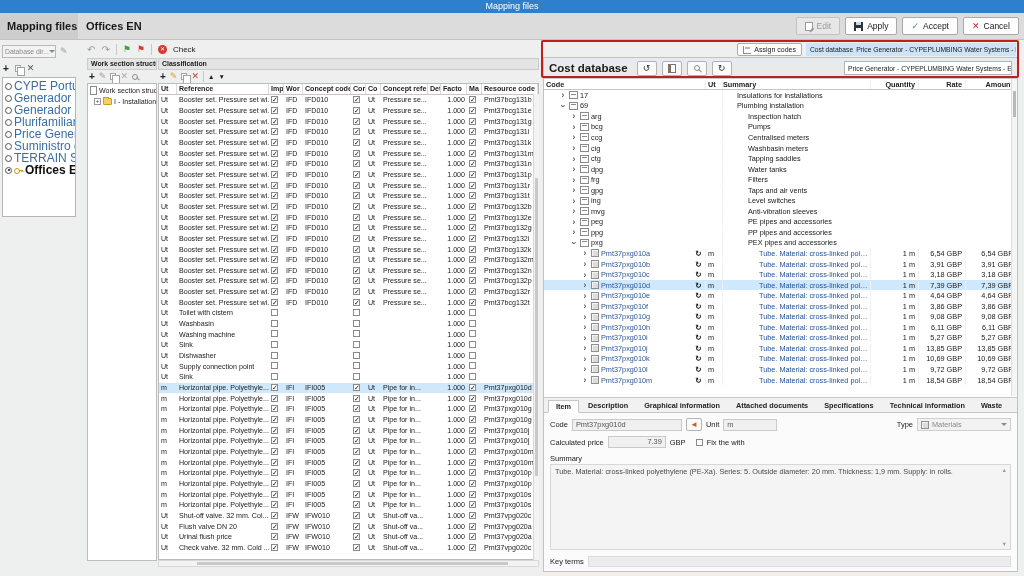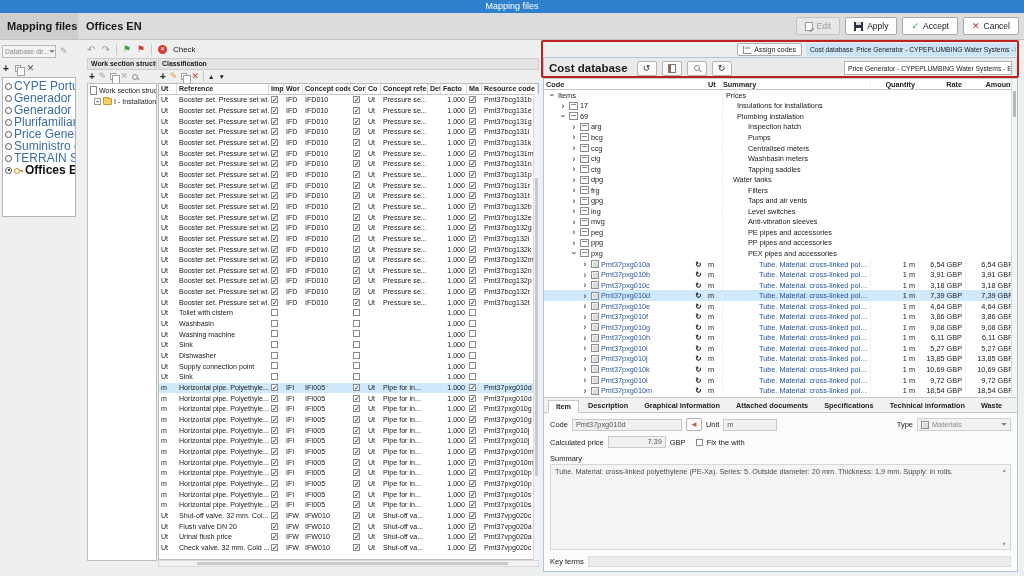--- a/index.html
+++ b/index.html
@@ -941,32 +941,20 @@
         <div class="rg-row hdr">
           <div class="rg-code">&nbsp;Code</div>
           <div class="rg-rec"></div>
           <div class="rg-ut">Ut</div>
           <div class="rg-sum">Summary</div>
           <div class="rg-qty">Quantity</div>
           <div class="rg-rate">Rate</div>
           <div class="rg-amt">Amount</div>
         </div>
         <div class="rg-row">
-          <div class="rg-code" style="padding-left: 4px;">
-            <span class="chev open">›</span>
-            <span class="lbl">Items</span>
-          </div>
-          <div class="rg-rec"></div>
-          <div class="rg-ut"></div>
-          <div class="rg-sum" style="padding-left: 3px;">Prices</div>
-          <div class="rg-qty"></div>
-          <div class="rg-rate"></div>
-          <div class="rg-amt"></div>
-        </div>
-        <div class="rg-row">
           <div class="rg-code" style="padding-left: 15px;">
             <span class="chev">›</span>
             <span class="ic-chap"></span>
             <span class="lbl">17</span>
           </div>
           <div class="rg-rec"></div>
           <div class="rg-ut"></div>
           <div class="rg-sum" style="padding-left: 14px;">Insulations for installations</div>
           <div class="rg-qty"></div>
           <div class="rg-rate"></div>
@@ -1051,21 +1039,21 @@
           <div class="rg-amt"></div>
         </div>
         <div class="rg-row">
           <div class="rg-code" style="padding-left: 26px;">
             <span class="chev">›</span>
             <span class="ic-chap"></span>
             <span class="lbl">dpg</span>
           </div>
           <div class="rg-rec"></div>
           <div class="rg-ut"></div>
-          <div class="rg-sum" style="padding-left: 10px;">Water tanks</div>
+          <div class="rg-sum" style="padding-left: 25px;">Water tanks</div>
           <div class="rg-qty"></div>
           <div class="rg-rate"></div>
           <div class="rg-amt"></div>
         </div>
         <div class="rg-row">
           <div class="rg-code" style="padding-left: 26px;">
             <span class="chev">›</span>
             <span class="ic-chap"></span>
             <span class="lbl">frg</span>
           </div>

